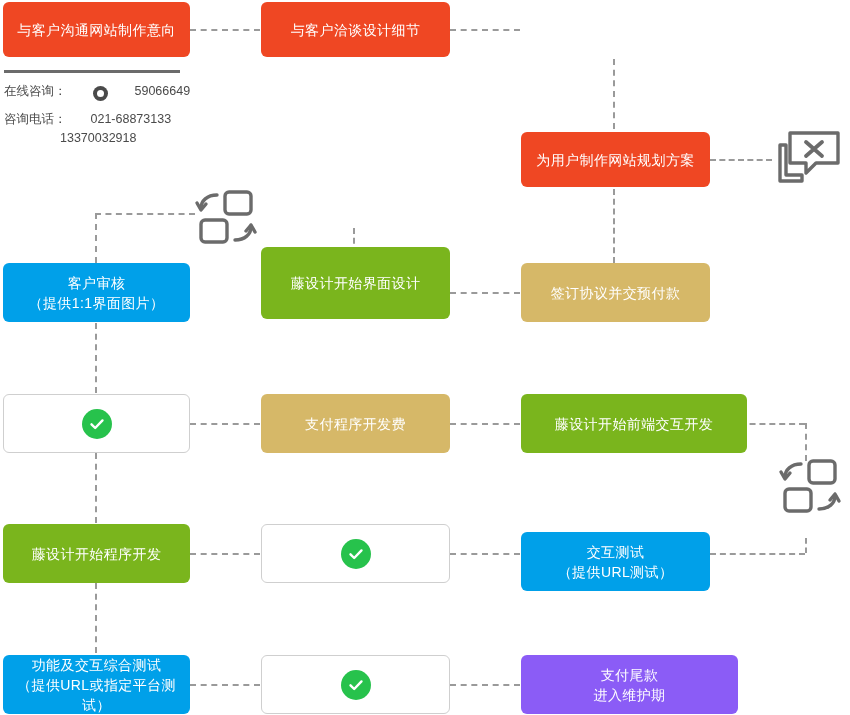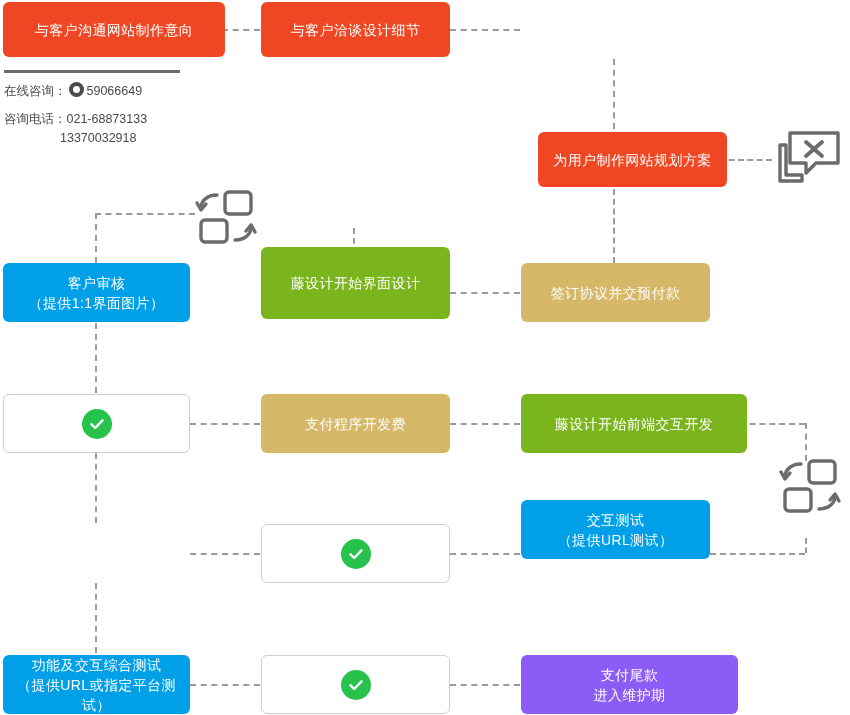--- a/index.html
+++ b/index.html
@@ -47,21 +47,21 @@
   
   .contact{
     position:absolute;
     color:#4a4a4a;
     font-size:12.5px;
     line-height:19px;
   }
   .contact .rule{
     width:176px;height:3px;background:#6b6b6b;margin-bottom:9px;
   }
-  .contact .row{display:flex;align-items:flex-start;}
+  .contact .row{display:flex;align-items:flex-end;gap:24px;}
   .qq-dot{
     display:inline-block;width:15px;height:15px;border-radius:50%;
     background:#4a4a4a;margin:0 3px 0 2px;position:relative;
   }
   .qq-dot:before{
     content:"";position:absolute;left:4px;top:3.5px;width:7px;height:7px;
     border-radius:50%;background:#ffffff;
   }
   .contact .indent{padding-left:56px;}
 
@@ -106,30 +106,30 @@
   <div class="dash-v" style="left:95px;top:453px;height:70px;"></div>
   <div class="dash-h" style="left:190px;top:553px;width:70px;"></div>
   <div class="dash-h" style="left:450px;top:553px;width:70px;"></div>
   <div class="dash-v" style="left:805px;top:538px;height:15px;"></div>
   <div class="dash-h" style="left:710px;top:553px;width:95px;"></div>
 
   <div class="dash-v" style="left:95px;top:583px;height:70px;"></div>
   <div class="dash-h" style="left:190px;top:684px;width:70px;"></div>
   <div class="dash-h" style="left:450px;top:684px;width:70px;"></div>
 
-  <div class="node" style="left:3px;top:2px;width:222px;height:55px;background:#ef4723;">
+  <div class="node" style="left:3px;top:2px;width:187px;height:55px;background:#ef4723;">
     <span class="lines">与客户沟通网站制作意向</span>
   </div>
 
   <div class="node" style="left:261px;top:2px;width:189px;height:55px;background:#ef4723;">
     <span class="lines">与客户洽谈设计细节</span>
   </div>
 
 
-  <div class="node" style="left:521px;top:132px;width:189px;height:55px;background:#ef4723;margin-left:17px;">
+  <div class="node" style="left:521px;top:132px;width:189px;height:55px;background:#ef4723;">
     <span class="lines">为用户制作网站规划方案</span>
   </div>
 
   <div class="node" style="left:3px;top:263px;width:187px;height:59px;background:#00a0e9;">
     <span class="lines">
       <span>客户审核</span><br>
       <span>（提供1:1界面图片）</span>
     </span>
   </div>
 
@@ -150,30 +150,33 @@
   </div>
 
   <div class="node" style="left:261px;top:394px;width:189px;height:59px;background:#d6b868;">
     <span class="lines">支付程序开发费</span>
   </div>
 
   <div class="node" style="left:521px;top:394px;width:226px;height:59px;background:#7ab51d;">
     <span class="lines">藤设计开始前端交互开发</span>
   </div>
 
+  <div class="node" style="left:3px;top:524px;width:187px;height:59px;background:#7ab51d;">
+    <span class="lines">藤设计开始程序开发</span>
+  </div>
 
   <div class="node white" style="left:261px;top:524px;width:189px;height:59px;">
     <span class="check">
       <svg width="18" height="18" viewBox="0 0 18 18" aria-hidden="true">
         <path d="M3.5 9.3 L7.2 13 L14.5 5.4" fill="none" stroke="#ffffff" stroke-width="2.4" stroke-linecap="round" stroke-linejoin="round"></path>
       </svg>
     </span>
   </div>
 
-  <div class="node" style="left:521px;top:500px;width:189px;height:59px;background:#00a0e9;">
+  <div class="node" style="left:521px;top:532px;width:189px;height:59px;background:#00a0e9;">
     <span class="lines">
       <span>交互测试</span><br>
       <span>（提供URL测试）</span>
     </span>
   </div>
 
   <div class="node" style="left:3px;top:655px;width:187px;height:59px;background:#00a0e9;">
     <span class="lines">
       <span>功能及交互综合测试</span><br>
       <span>（提供URL或指定平台测试）</span>

